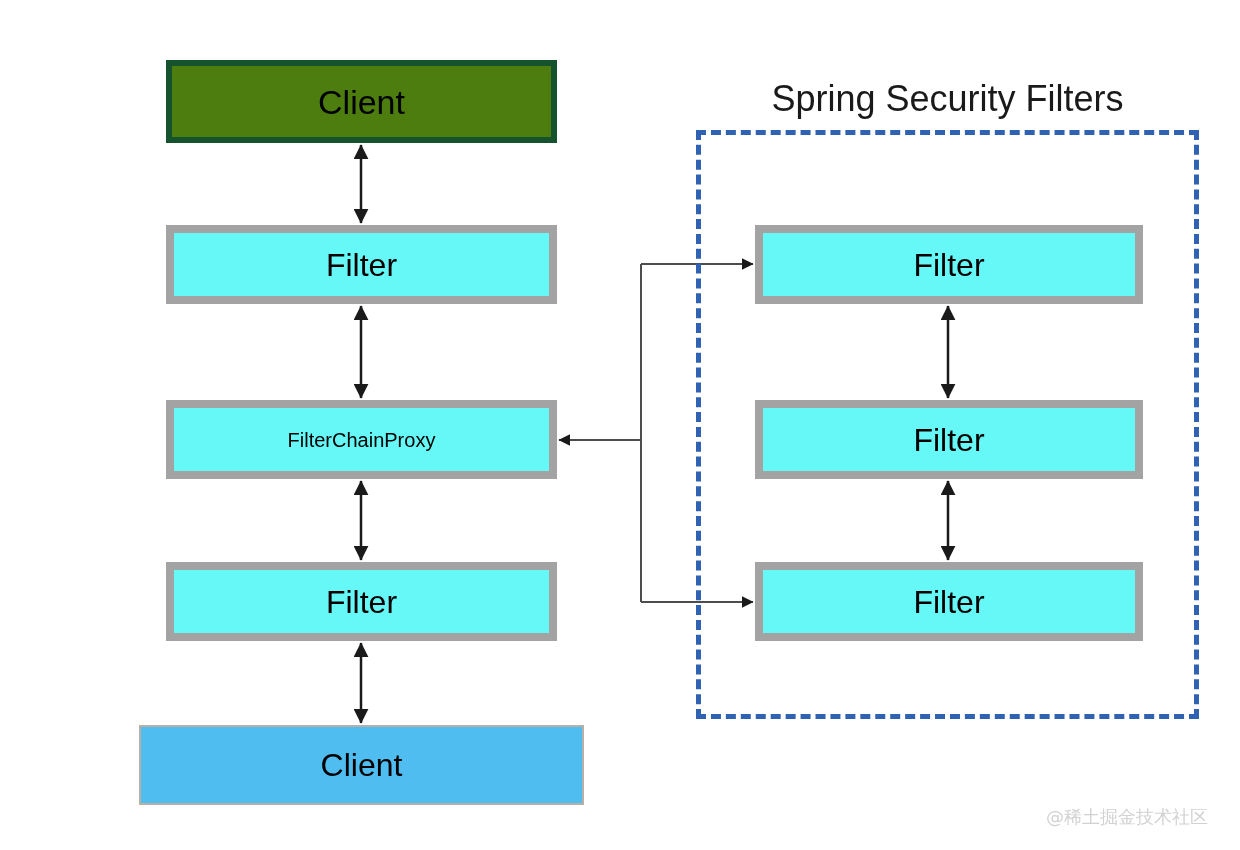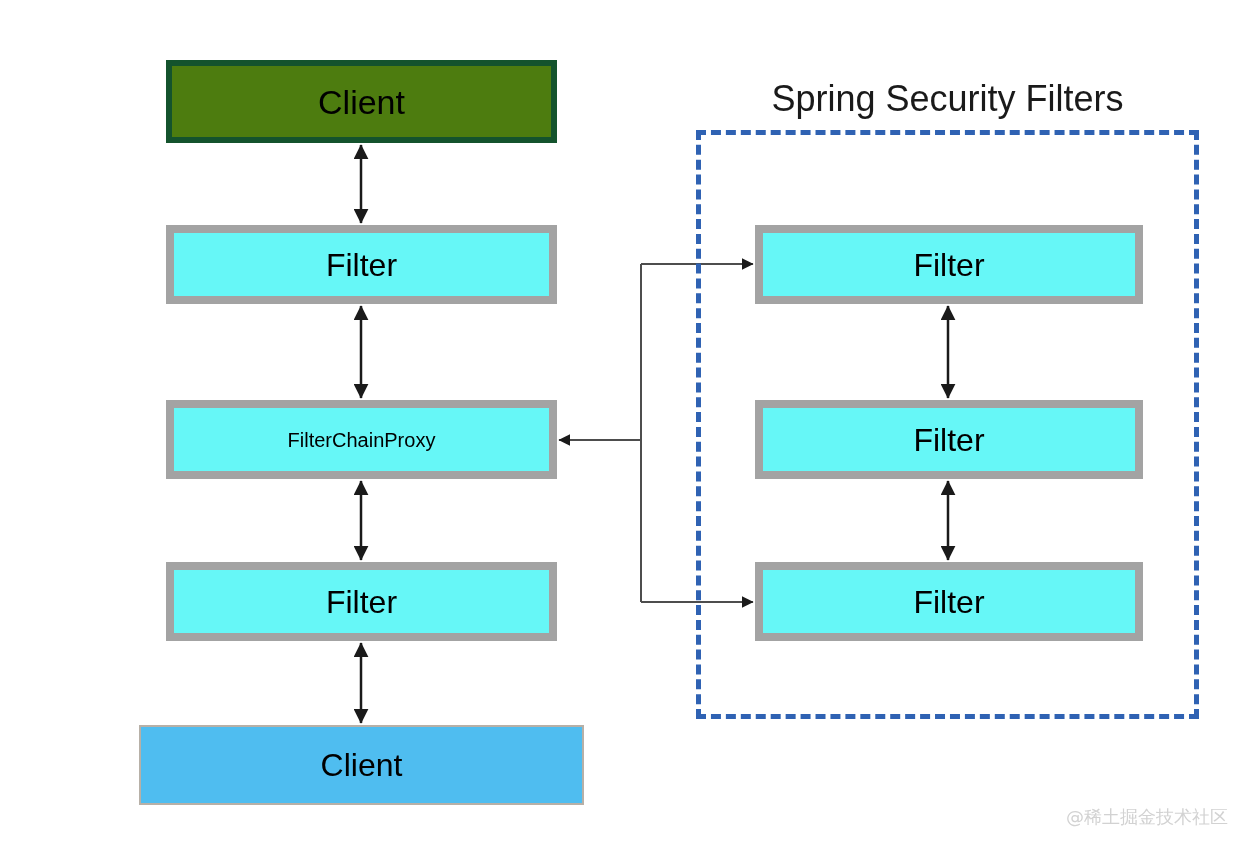--- a/index.html
+++ b/index.html
@@ -118,15 +118,15 @@
         <span>Filter</span>
       </div>
       <div class="node node-filter" style="left: 755px; top: 400px; width: 388px; height: 79px; font-size: 32px;">
         <span>Filter</span>
       </div>
       <div class="node node-filter" style="left: 755px; top: 562px; width: 388px; height: 79px; font-size: 32px;">
         <span>Filter</span>
       </div>
     </div>
 
-  <div class="watermark" id="watermark" style="left: 1046px; top: 805px; font-size: 18px; color: rgb(210, 210, 210); margin-left: 20px;">@稀土掘金技术社区</div>
+  <div class="watermark" id="watermark" style="left: 1046px; top: 805px; font-size: 18px; color: rgb(210, 210, 210);">@稀土掘金技术社区</div>
 
 </div>
 
 </body></html>

